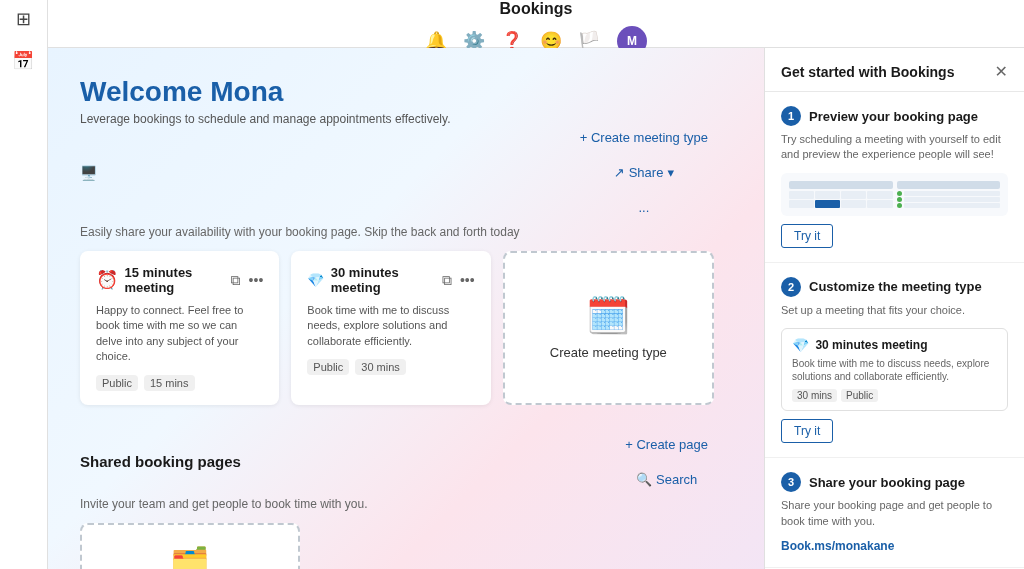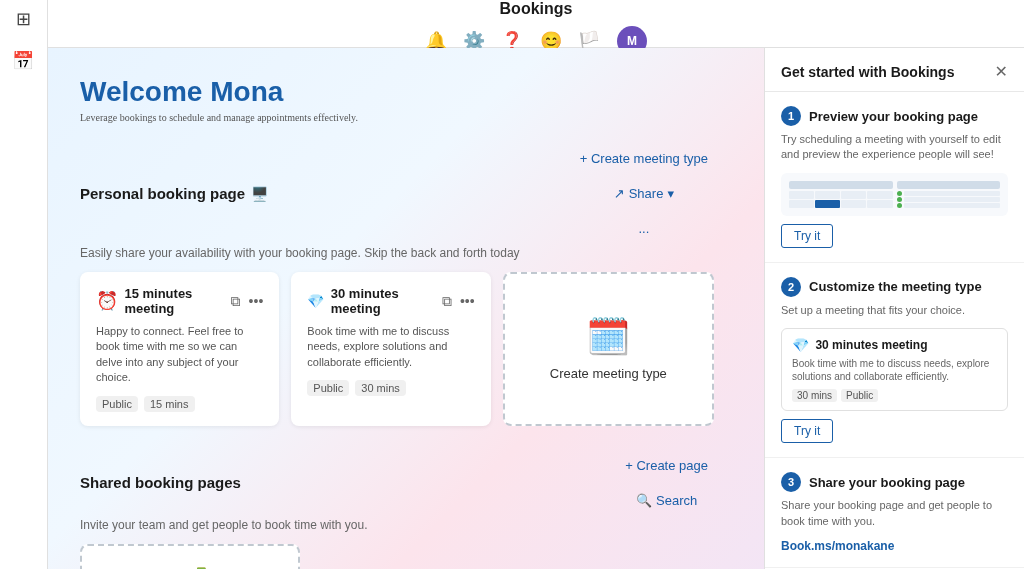--- a/index.html
+++ b/index.html
@@ -61,24 +61,22 @@
       padding: 28px 50px 24px 32px;
     }
 
     .welcome-title {
       font-size: 28px;
       font-weight: 700;
       color: #1a5fa8;
       margin-bottom: 4px;
     }
     .welcome-sub {
-      font-size: 10px;
+      font-size: 12px;
       color: #555;
-      margin-bottom: 24px;
-      font-family: Liberation Serif, serif;
     }
 
     
     .section-header {
       display: flex;
       align-items: center;
       justify-content: space-between;
       margin-bottom: 6px;
     }
     .section-title-row {
@@ -313,21 +311,20 @@
 
   <div class="content-area">
 
     <div class="main-content">
 
       <div class="welcome-title">Welcome Mona</div>
       <div class="welcome-sub">Leverage bookings to schedule and manage appointments effectively.</div>
 
       <div class="section-header">
         <div class="section-title-row">
-          <span class="section-title">Personal booking page</span>
           <span>🖥️</span>
         </div>
         <div class="section-actions">
           <button class="action-btn">+ Create meeting type</button>
           <button class="action-btn">
             <span>↗</span>
             <span>Share</span>
             <span>▾</span>
           </button>
           <button class="action-btn">...</button>

